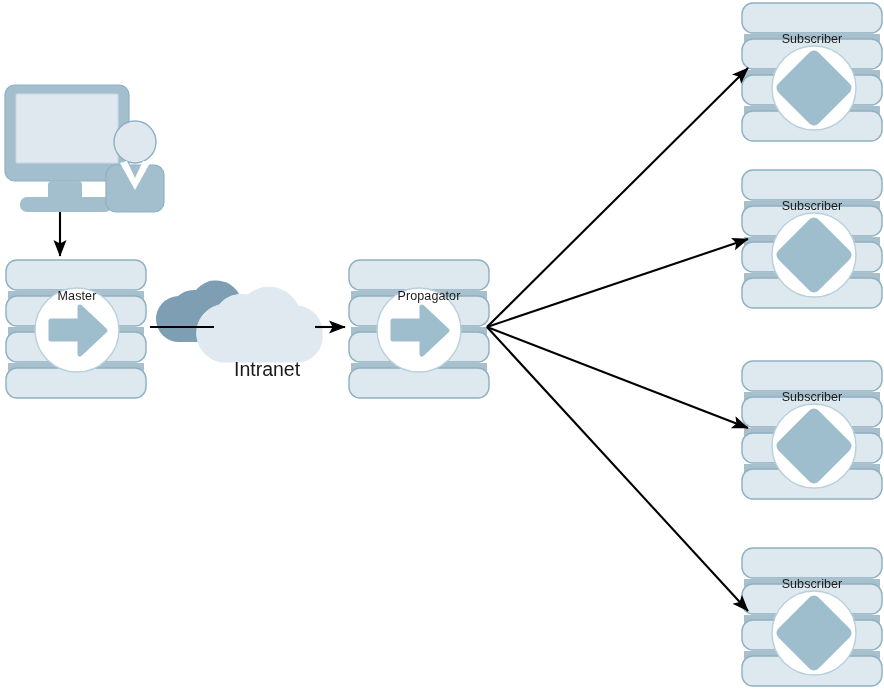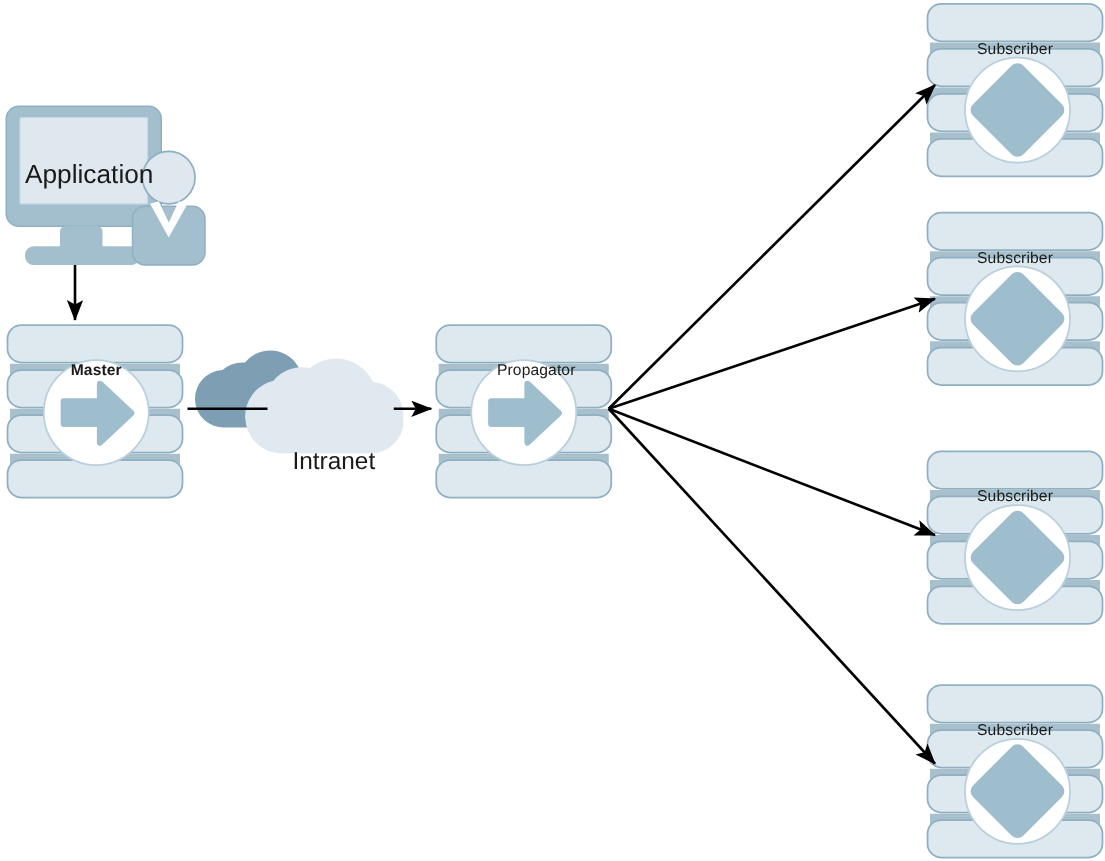--- a/index.html
+++ b/index.html
@@ -149,25 +149,24 @@
     <line x1="150" y1="327" x2="214" y2="327" stroke="#000000" stroke-width="2.1"></line>
 
     <line x1="315" y1="327" x2="345" y2="327" stroke="#000000" stroke-width="2.1" marker-end="url(#arrowhead)"></line>
 
     <line x1="487" y1="327" x2="748" y2="68" stroke="#000000" stroke-width="2.1" marker-end="url(#arrowhead)"></line>
     <line x1="487" y1="327" x2="748" y2="239" stroke="#000000" stroke-width="2.1" marker-end="url(#arrowhead)"></line>
     <line x1="487" y1="327" x2="748" y2="428" stroke="#000000" stroke-width="2.1" marker-end="url(#arrowhead)"></line>
     <line x1="487" y1="327" x2="748" y2="611" stroke="#000000" stroke-width="2.1" marker-end="url(#arrowhead)"></line>
   </svg>
 
-  <div class="lbl lbl-app" style="left:20px; top:104px;">Application</div>
 
   <div class="lbl lbl-cloud" style="left:234px; top:334px;">Intranet</div>
 
-  <div class="lbl lbl-node" style="left:6px; top:265px; width:142px; text-align:center;font-weight:bold;">Master</div>
+  <div class="lbl lbl-node" style="left:6px; top:265px; width:142px; text-align:center;">Master</div>
 
   <div class="lbl lbl-node" style="left:349px; top:265px; width:160px; text-align:center;">Propagator</div>
 
   <div class="lbl lbl-node" style="left:742px; top:8px; width:140px; text-align:center;">Subscriber</div>
 
   <div class="lbl lbl-node" style="left:742px; top:175px; width:140px; text-align:center;">Subscriber</div>
 
   <div class="lbl lbl-node" style="left:742px; top:366px; width:140px; text-align:center;">Subscriber</div>
 
   <div class="lbl lbl-node" style="left:742px; top:553px; width:140px; text-align:center;">Subscriber</div>

